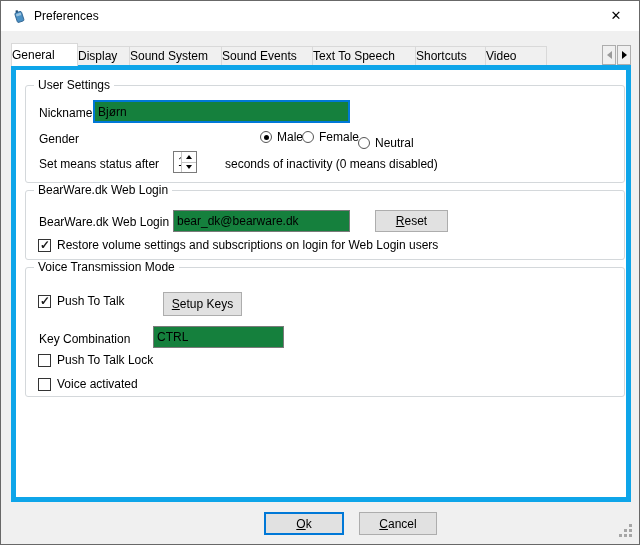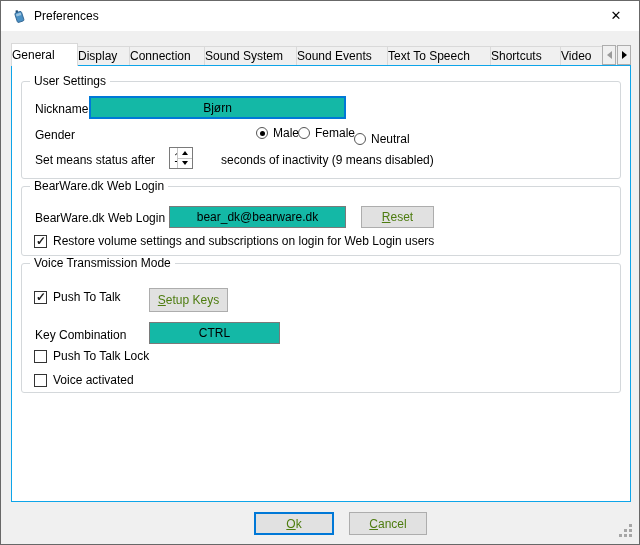--- a/index.html
+++ b/index.html
@@ -20,29 +20,29 @@
   .tab{height:19px;line-height:18px;text-align:left;background:#f0f0f0;
     border:1px solid #d9d9d9;border-bottom:none;margin-left:-1px;overflow:hidden;white-space:nowrap;}
   .tab:first-child{margin-left:0;}
   .tab.active{height:23px;line-height:22px;background:#ffffff;margin-bottom:-1px;z-index:3;position:relative;}
   .tabscroll-btn{position:absolute;top:44px;width:14px;height:20px;background:#f0f0f0;
     border:1px solid #adadad;z-index:4;display:flex;align-items:center;justify-content:center;}
   .tri-left{width:0;height:0;border-right:5px solid #9a9a9a;border-top:4px solid transparent;border-bottom:4px solid transparent;}
   .tri-right{width:0;height:0;border-left:5px solid #000;border-top:4px solid transparent;border-bottom:4px solid transparent;}
   
   .pane{position:absolute;left:10px;top:64px;width:620px;height:437px;background:#ffffff;
-    border:1px solid #0ea5e9;z-index:1;}
+    border:5px solid #0ea5e9;z-index:1;}
   .group{position:absolute;border:1px solid #d4d8db;border-radius:3px;}
   .gtitle{position:absolute;top:-8px;left:8px;background:#ffffff;padding:0 4px;line-height:15px;white-space:nowrap;}
   .lbl{position:absolute;line-height:14px;white-space:nowrap;}
-  .edit{position:absolute;border:1px solid #7a7a7a;background:#14b8a6;font:12px "Liberation Sans",sans-serif;
-    padding:0 3px;color:#000;outline:none;text-align:center;}
+  .edit{position:absolute;border:1px solid #7a7a7a;background:#15803d;font:12px "Liberation Sans",sans-serif;
+    padding:0 3px;color:#000;outline:none;}
   .edit.focused{border:2px solid #0078d7;}
   .btn{position:absolute;background:#e1e1e1;border:1px solid #adadad;font:12px "Liberation Sans",sans-serif;
-    text-align:center;padding:0;color:#4d7c0f;cursor:default;}
+    text-align:center;padding:0;color:#000000;cursor:default;margin-left:10px;}
   .btn.default{border:2px solid #0078d7;}
   .mn{text-decoration:underline;}
   
   .checkrow{position:absolute;display:flex;align-items:center;gap:6px;white-space:nowrap;cursor:default;}
   .cb{width:13px;height:13px;border:1px solid #333;background:#fff;position:relative;flex:none;}
   .cb.checked::after{content:"✓";position:absolute;left:1px;top:-2px;font-size:12px;font-weight:bold;color:#1a1a1a;}
   .radio{position:absolute;display:flex;align-items:center;gap:5px;white-space:nowrap;cursor:default;}
   .rb{width:12px;height:12px;border:1px solid #555;border-radius:50%;background:#fff;position:relative;flex:none;}
   .rb.checked::after{content:"";position:absolute;left:3px;top:3px;width:5px;height:5px;border-radius:50%;background:#000;}
   
@@ -72,21 +72,20 @@
         </g>
       </svg>
     </span>
     <span class="win-title">Preferences</span>
     <span class="close-btn">✕</span>
   </div>
 
   <div class="tabbar">
     <div class="tab active" style="width:67px">General</div>
     <div class="tab" style="width:53px">Display</div>
-    <div class="tab" style="width:76px">Connection</div>
     <div class="tab" style="width:93px">Sound System</div>
     <div class="tab" style="width:92px">Sound Events</div>
     <div class="tab" style="width:104px">Text To Speech</div>
     <div class="tab" style="width:71px">Shortcuts</div>
     <div class="tab" style="width:62px">Video</div>
   </div>
   <div class="tabscroll-btn" style="left:601px">
     <span class="tri-left"></span>
   </div>
   <div class="tabscroll-btn" style="left:616px">
@@ -120,21 +119,21 @@
         <input class="spinval" value="180" style="">
         <div class="spinbtns">
           <div class="sb up">
               <span class="tri-up"></span>
             </div>
           <div class="sb">
               <span class="tri-down"></span>
             </div>
         </div>
       </div>
-      <span class="lbl" style="left:199px;top:71px">seconds of inactivity (9 means disabled)</span>
+      <span class="lbl" style="left:199px;top:71px">seconds of inactivity (0 means disabled)</span>
     </div>
 
     <div class="group" style="left:9px;top:120px;width:600px;height:70px">
       <span class="gtitle">BearWare.dk Web Login</span>
 
       <span class="lbl" style="left:13px;top:24px">BearWare.dk Web Login ID</span>
       <input class="edit" style="left: 147px; top: 19px; width: 177px; height: 22px;" type="text" value="bear_dk@bearware.dk">
       <button class="btn" style="left:339px;top:19px;width:73px;height:22px"><span class="mn">R</span><span>eset</span></button>
 
       <div class="checkrow" style="left:12px;top:47px">

